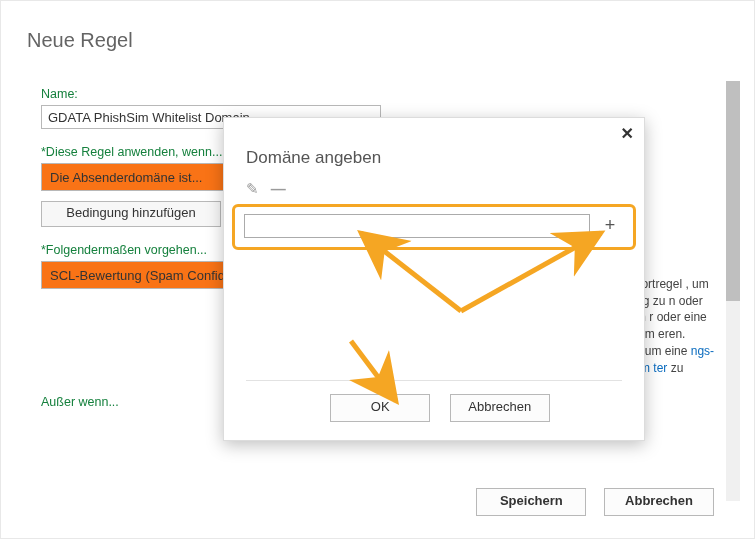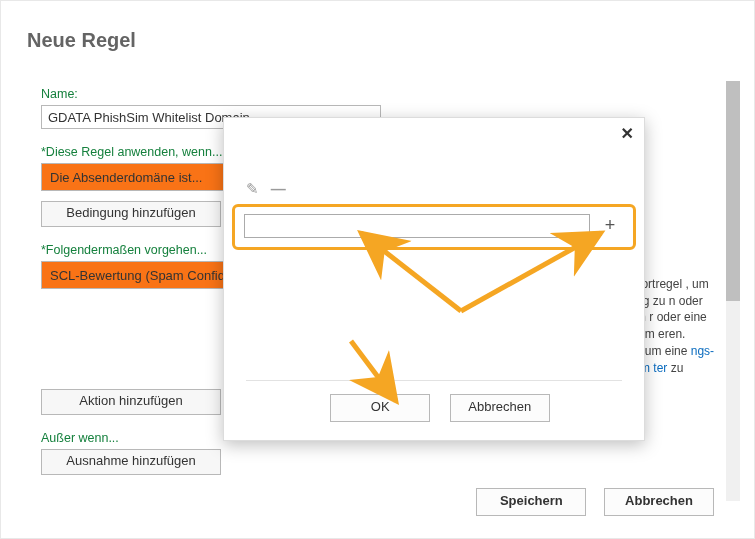--- a/index.html
+++ b/index.html
@@ -19,21 +19,21 @@
     height: 539px;
     box-sizing: border-box;
     border: 1px solid #e8e8e8;
     box-shadow: 2px 2px 6px rgba(0,0,0,0.08);
   }
   .title {
     position: absolute;
     left: 26px;
     top: 28px;
     font-size: 20px;
-    font-weight: 700;
+    font-weight: 400;
     color: #646464;
   }
   .scrollbar-track {
     position: absolute;
     right: 14px;
     top: 80px;
     width: 14px;
     height: 420px;
     background: #f0f0f0;
   }
@@ -241,42 +241,41 @@
 
     <div class="section-gap"></div>
     <div class="lbl">*Diese Regel anwenden, wenn...</div>
     <div class="drop">Die Absenderdomäne ist...</div>
     <div class="btn-wide">Bedingung hinzufügen</div>
 
     <div class="section-gap"></div>
     <div class="lbl">*Folgendermaßen vorgehen...</div>
     <div class="drop">SCL-Bewertung (Spam Confidence Level) auf...</div>
     <div style="height:90px"></div>
-    <div class="btn-wide">Aktion hinzufügen</div>
 
     <div class="section-gap"></div>
     <div class="lbl">Außer wenn...</div>
-    <div class="btn-wide" style="margin-top:4px">Ausnahme hinzufügen</div>
   </div>
 
   <a class="link top">eingeben…</a>
 
   <div class="right-panel">
     <a class="link">erung umgehen</a><br>
     <span>en keine Transportregel , um die Spamfilterung zu n oder E-Mails für einen r oder eine Domäne als Spam eren. Klicken Sie hier, um eine </span>
     <a class="link">ngs- oder Sperrliste im ter</a><span> zu verwenden.</span>
   </div>
 
   <div class="footer-btns">
     <div class="btn-std">Speichern</div>
     <div class="btn-std">Abbrechen</div>
   </div>
 
   <div class="modal">
     <div class="close">✕</div>
+    <div class="mtitle">Domäne angeben</div>
     <div class="toolbar">
       <span>✎</span>
       <span style="font-weight:bold;">—</span>
     </div>
     <div class="inputwrap-highlight"></div>
     <input class="dinput" type="text" value="" style="">
     <div class="addbtn">+</div>
     <div class="hr"></div>
     <div class="mbuttons">
       <div class="btn-std">OK</div>

